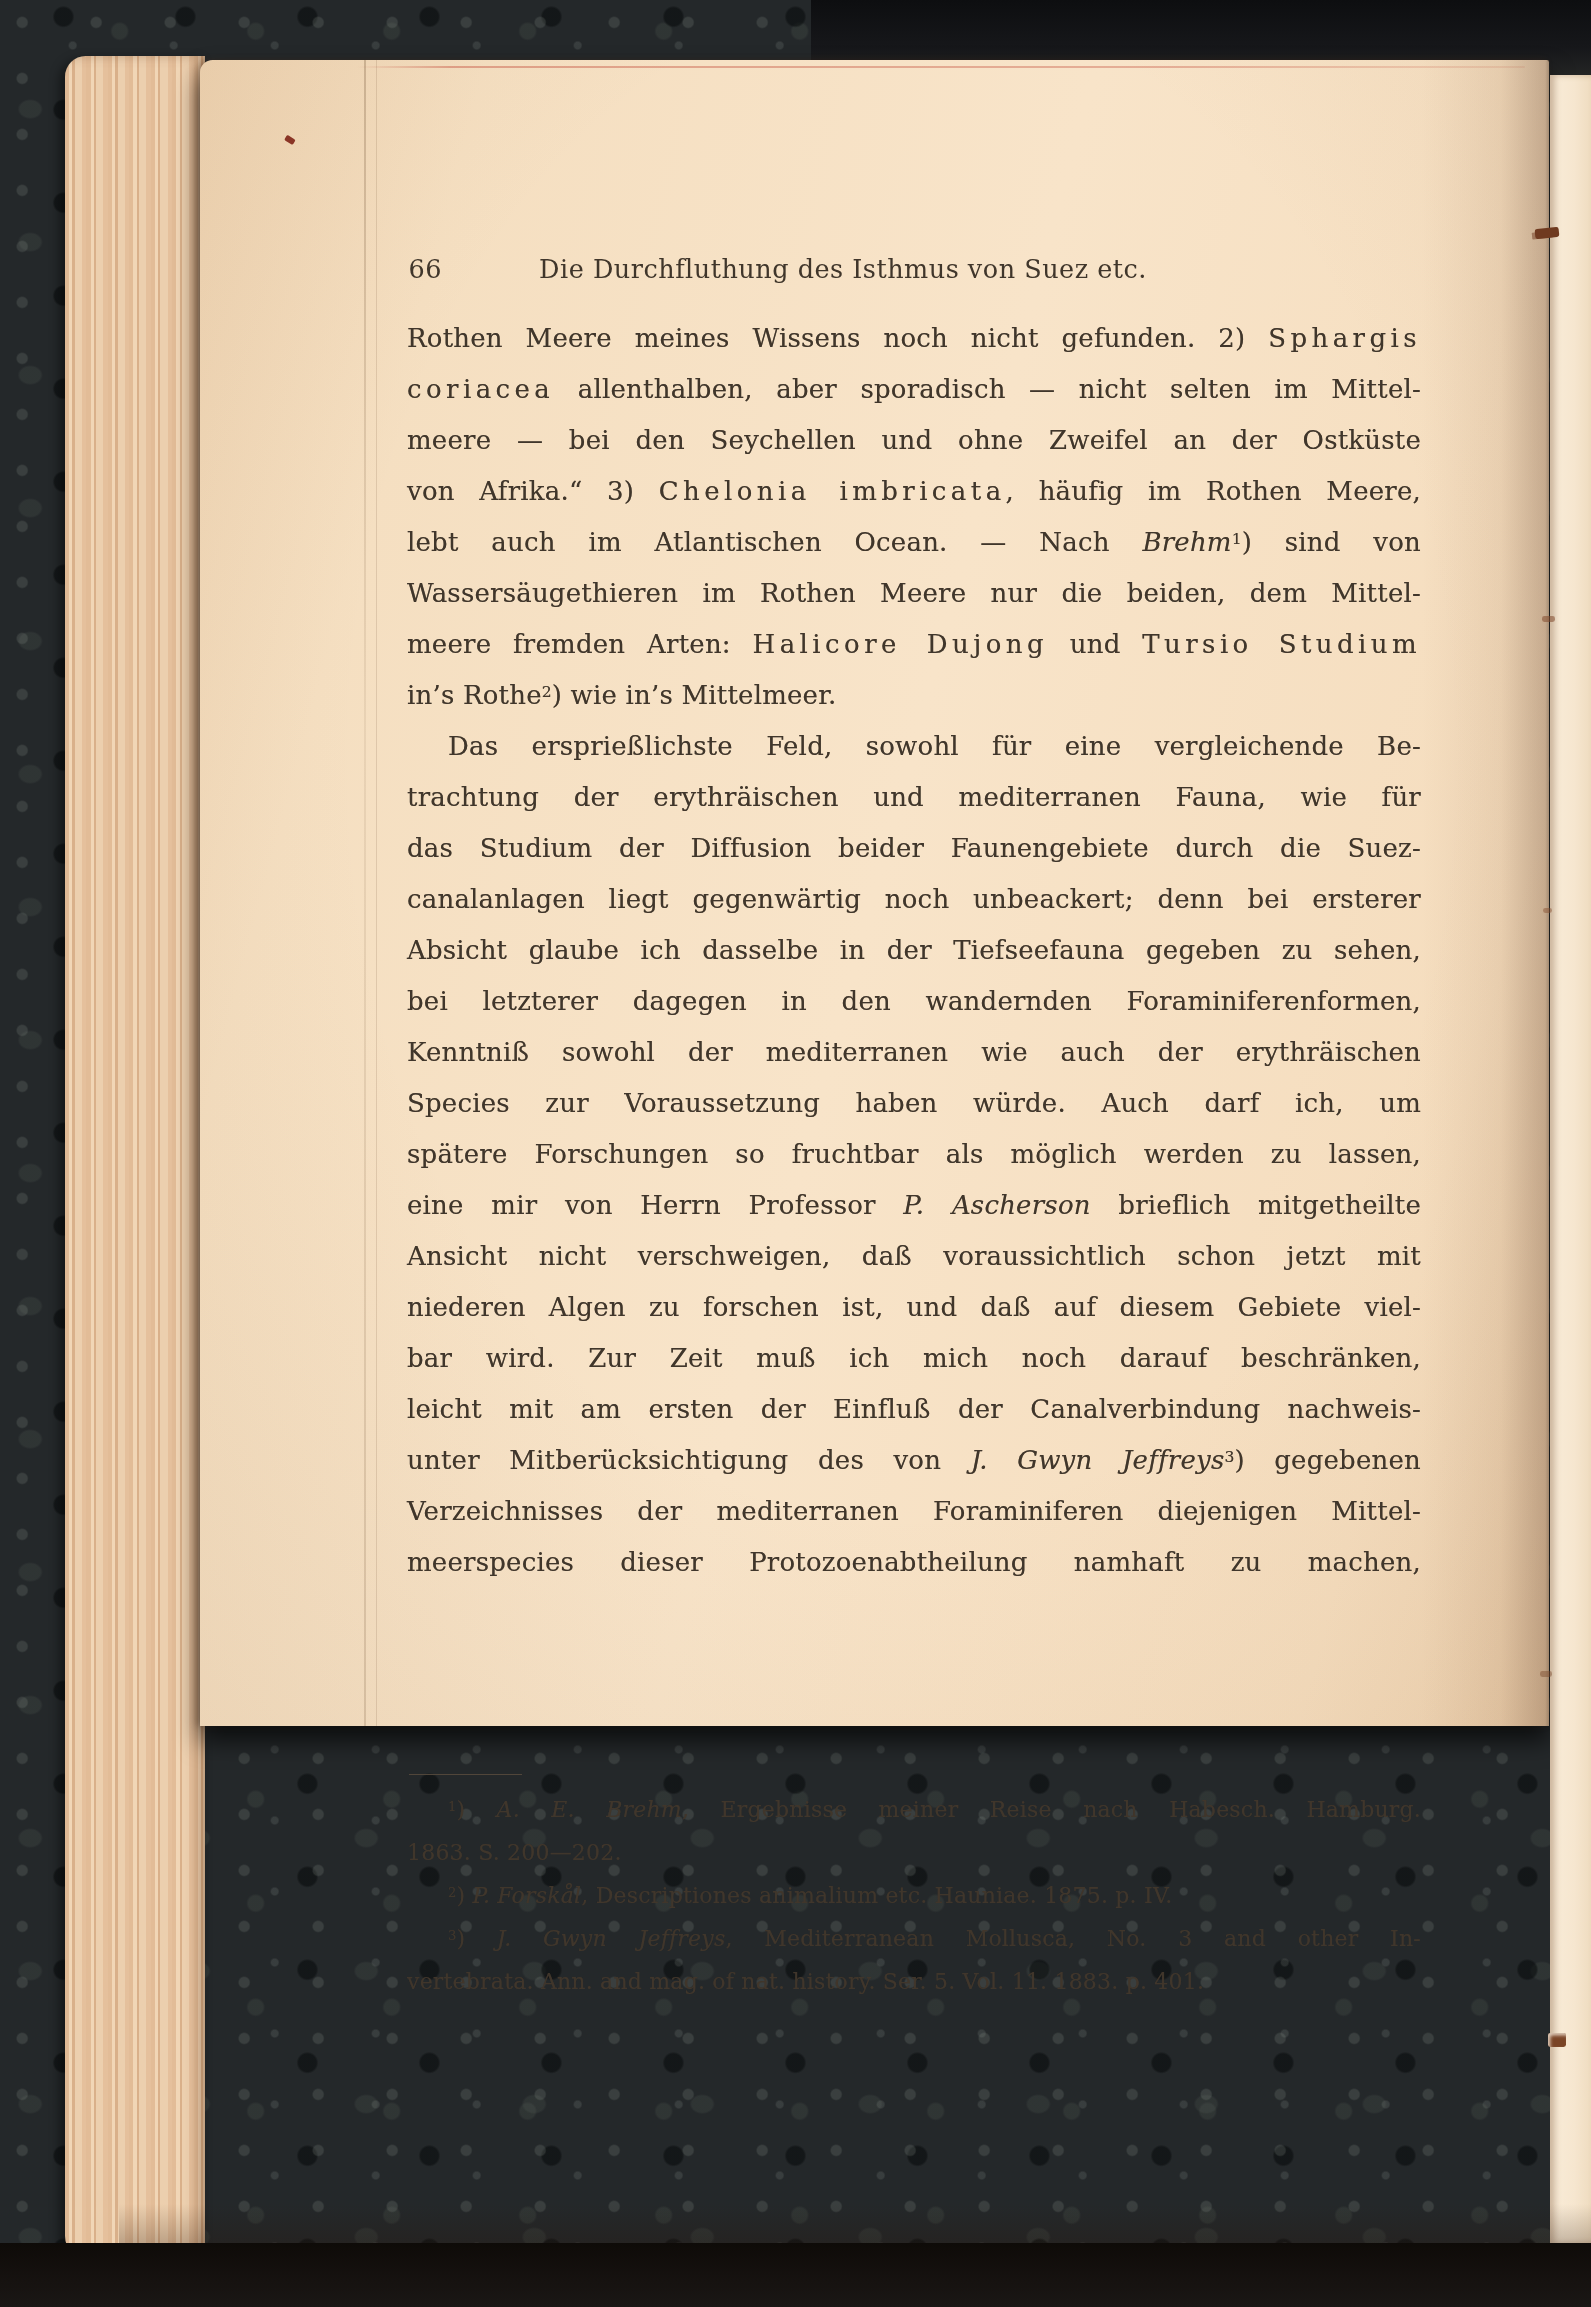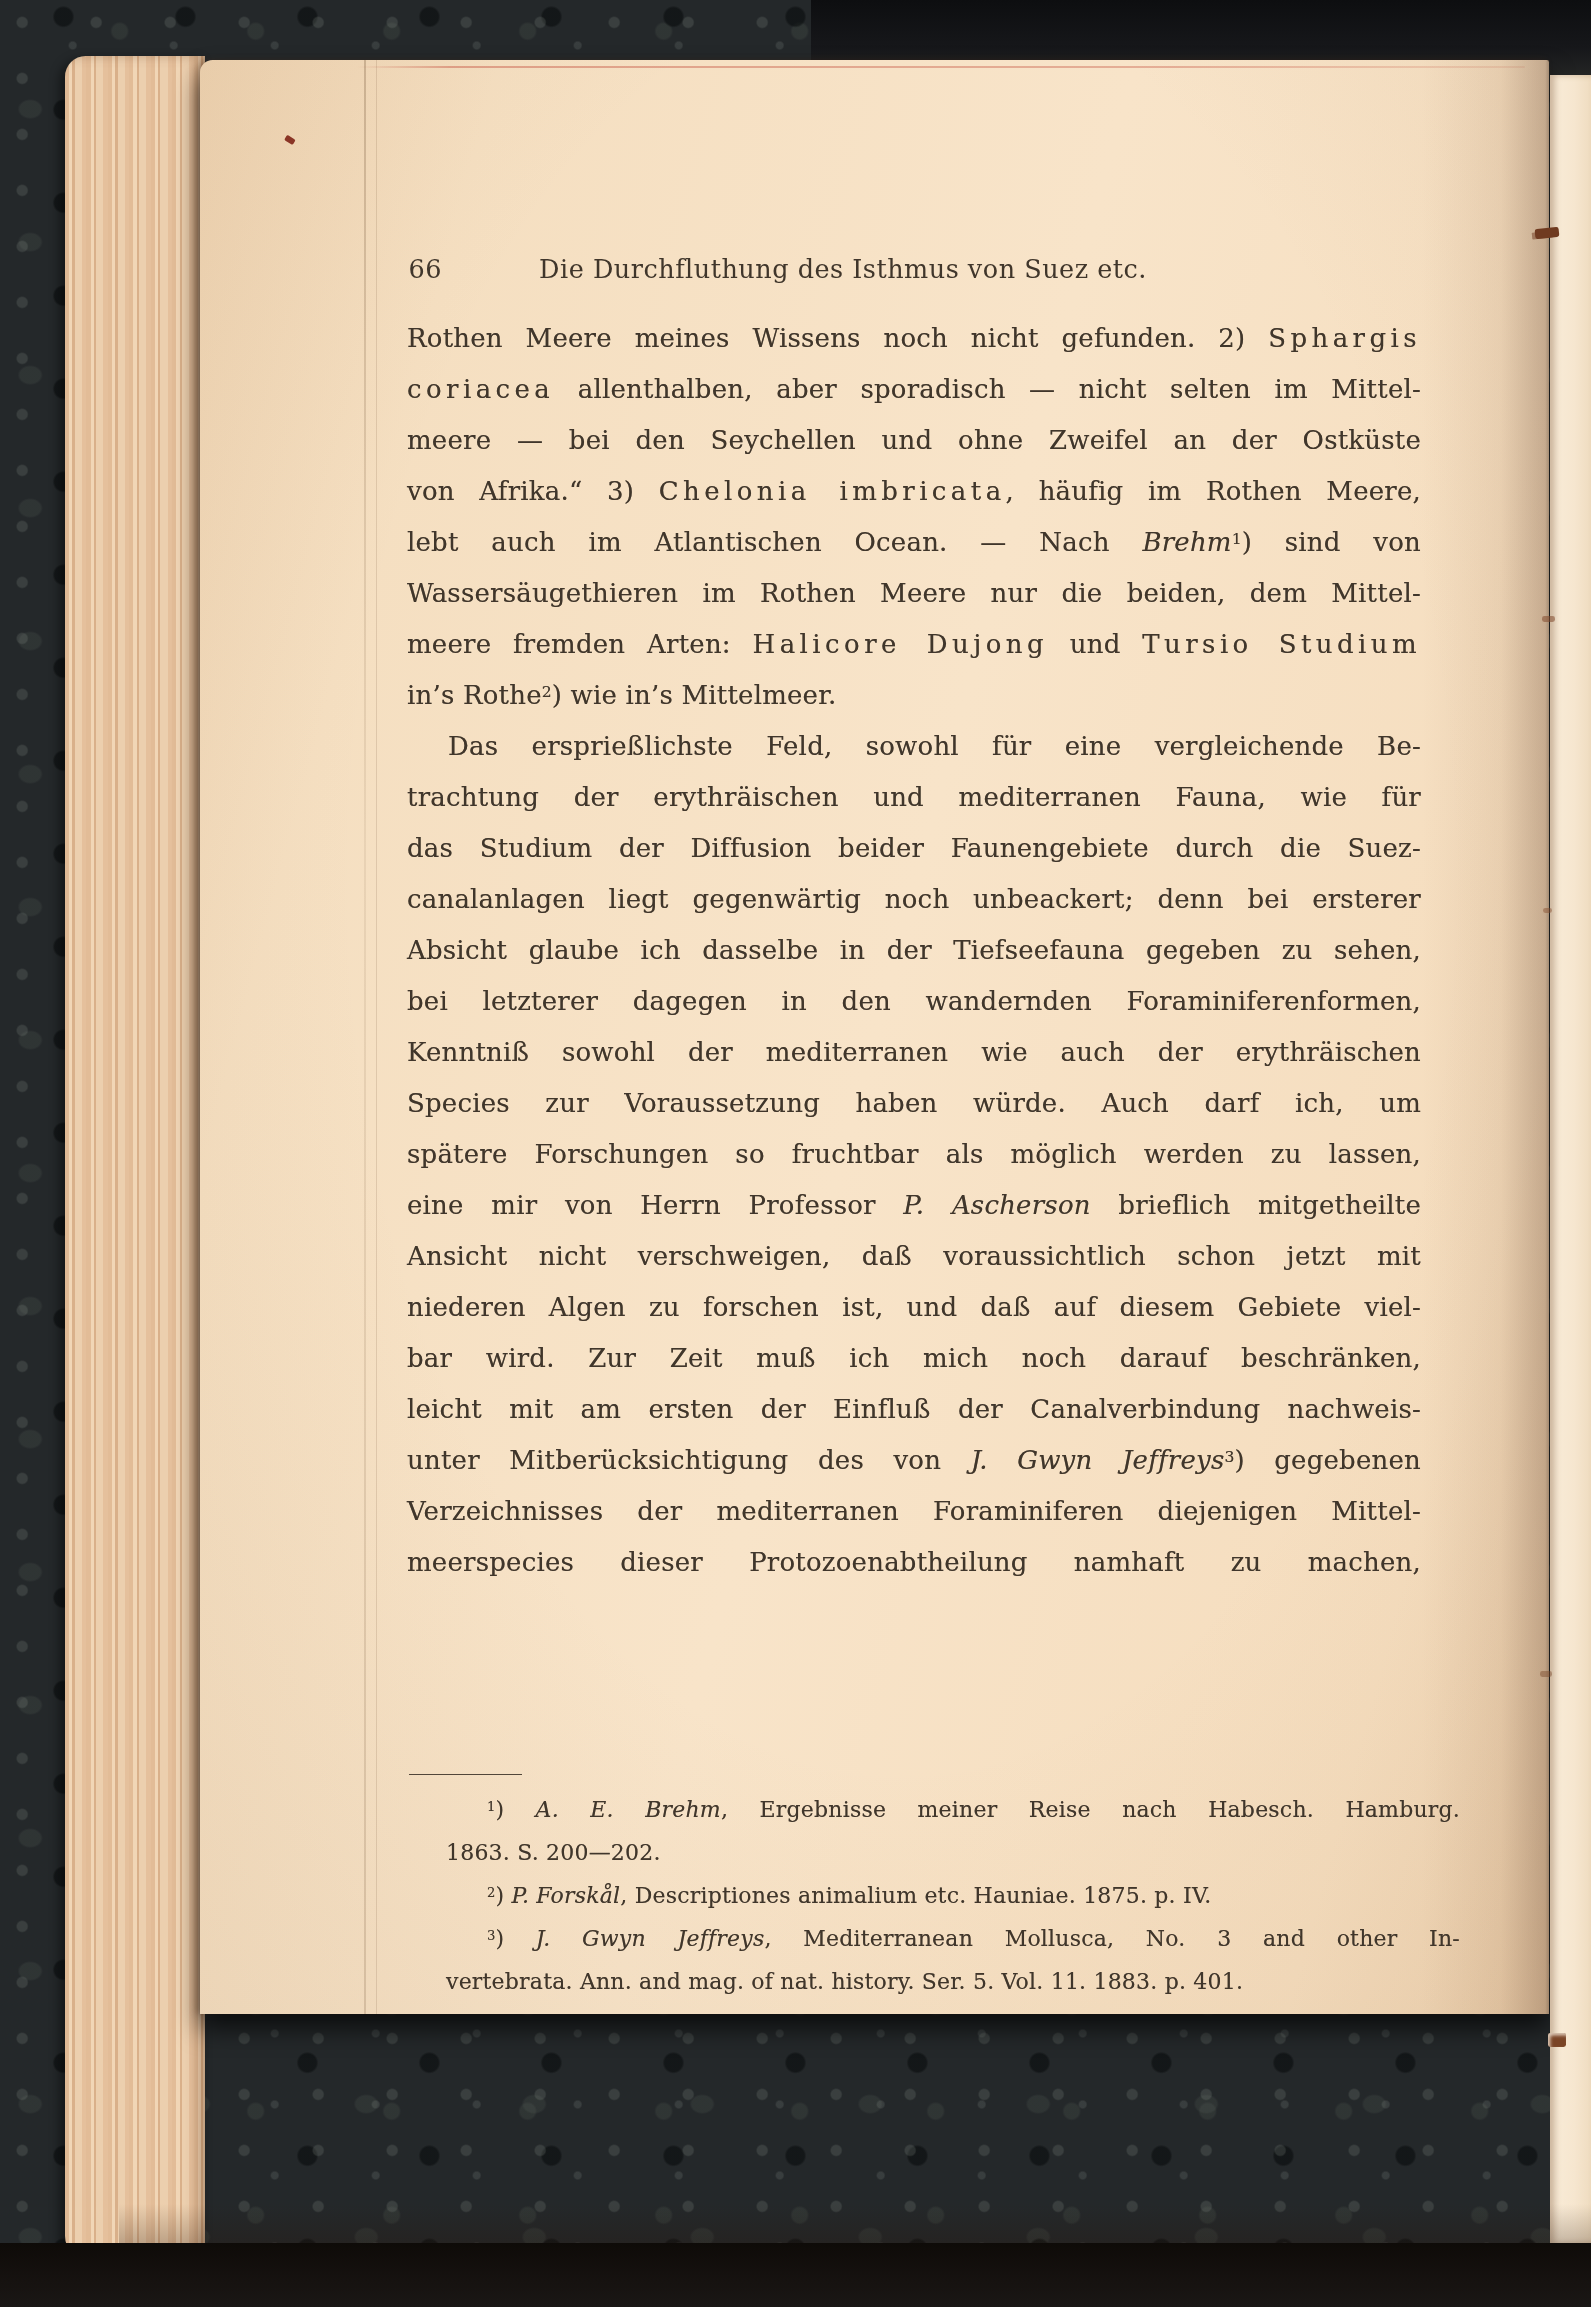--- a/index.html
+++ b/index.html
@@ -31,21 +31,21 @@
     border-radius:20.7px 0 0 27px;
     background-color:#e9c7a5;
     background-image:
       repeating-linear-gradient(90deg,#e2bc97 0 4px,#f1d6b6 4px 7.2px,#d9b08a 7.2px 9.5px,#eccfae 9.5px 16.7px,#e5c09c 16.7px 21.5px),
       repeating-linear-gradient(90deg,transparent 0 23px,rgba(197,92,72,.50) 23px 25px,transparent 25px 50px,rgba(197,92,72,.33) 50px 51px,transparent 51px 77px),
       repeating-linear-gradient(0deg,transparent 0 111px,rgba(120,80,50,.08) 111px 116px,transparent 116px 239px);
     box-shadow:inset -8px 0 11px rgba(110,70,40,.35), -4.8px 4.8px 11px rgba(0,0,0,.45);
   }
   
   .page{
-    position:absolute;left:200px;top:60px;width:1349px;height:1954px;
+    position:absolute;left:200px;top:60px;width:1349px;height:1666px;
     border-radius:12.7px 2.4px 0 0;
     background:linear-gradient(105deg,#efd4b2 0%,#f5dfc1 16%,#f8e4c9 50%,#f5ddbe 86%,#eed2b0 100%);
     box-shadow:0 14.3px 24px rgba(0,0,0,.65), -3.2px 0 6.4px rgba(90,55,30,.28);
   }
   .page-vignette{
     position:absolute;inset:0;border-radius:inherit;
     background:radial-gradient(ellipse at 52% 42%, transparent 55%, rgba(150,110,70,.10) 100%);
   }
   .red-top-edge{
     position:absolute;left:156px;top:5.6px;width:1169px;height:2.4px;
@@ -91,21 +91,21 @@
   .running-title{position:absolute;left:43%;top:0;transform:translateX(-50%);white-space:nowrap;}
   .body-block{position:absolute;left:0;top:253px;width:100%;}
   .body-block .line{
     font-size:26px;line-height:51px;height:51px;letter-spacing:0.2px;
     text-align:justify;text-align-last:justify;white-space:nowrap;
     text-shadow:0 0 0.4px rgba(64,54,43,.55);
   }
   .line.last{text-align-last:left;}
   .line.ind{padding-left:41px;}
   .fn-rule{position:absolute;left:1.6px;top:1714px;width:113px;height:0;border-top:1.6px solid #51463a;}
-  .fn-block{position:absolute;left:0;top:1728px;width:100%;margin-left:39px;}
+  .fn-block{position:absolute;left:0;top:1728px;width:100%;}
   .fn-block .line{
     font-size:22px;line-height:43px;height:43px;letter-spacing:0.2px;
     text-align:left;white-space:nowrap;
     text-shadow:0 0 0.3px rgba(64,54,43,.5);
   }
   .fn-block .line.j{text-align:justify;text-align-last:justify;}
   .fn-block .line.ind{padding-left:41px;}
   .sp{letter-spacing:.17em;}
   .it{font-style:italic;}
   .sup{font-size:.60em;position:relative;top:-.45em;letter-spacing:0;}

